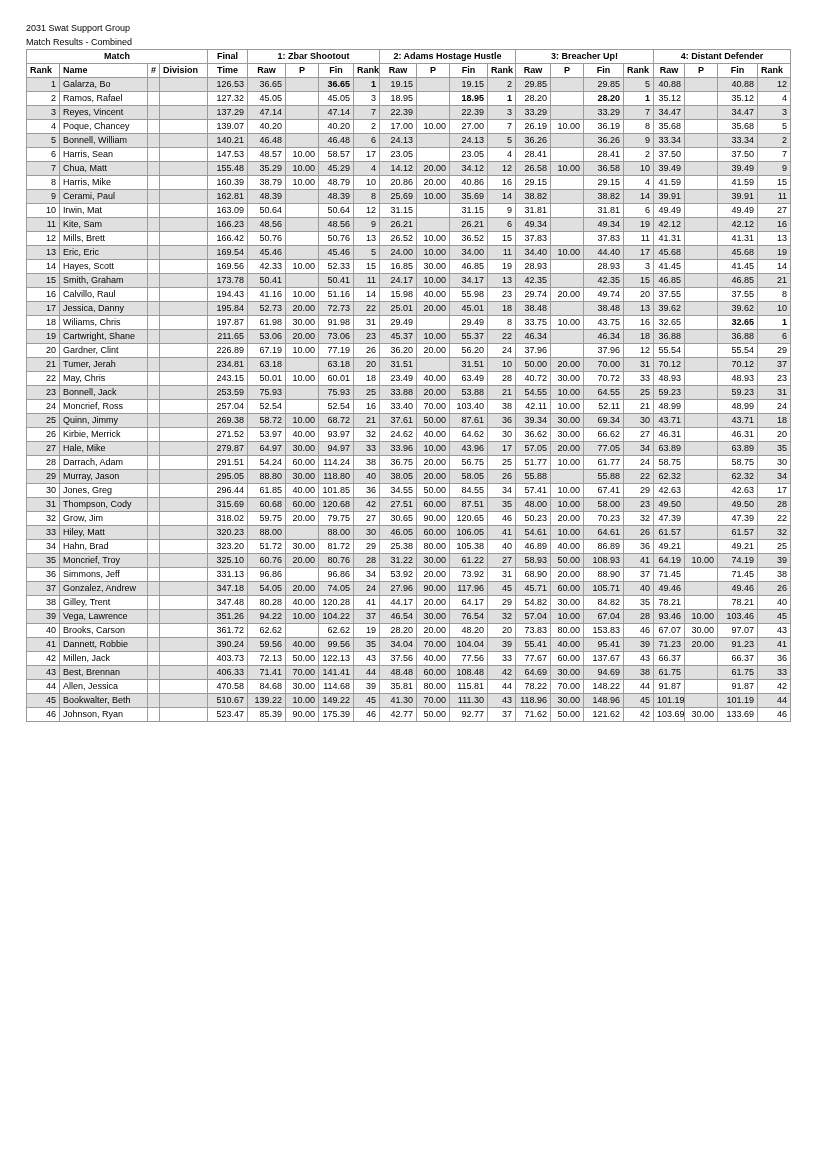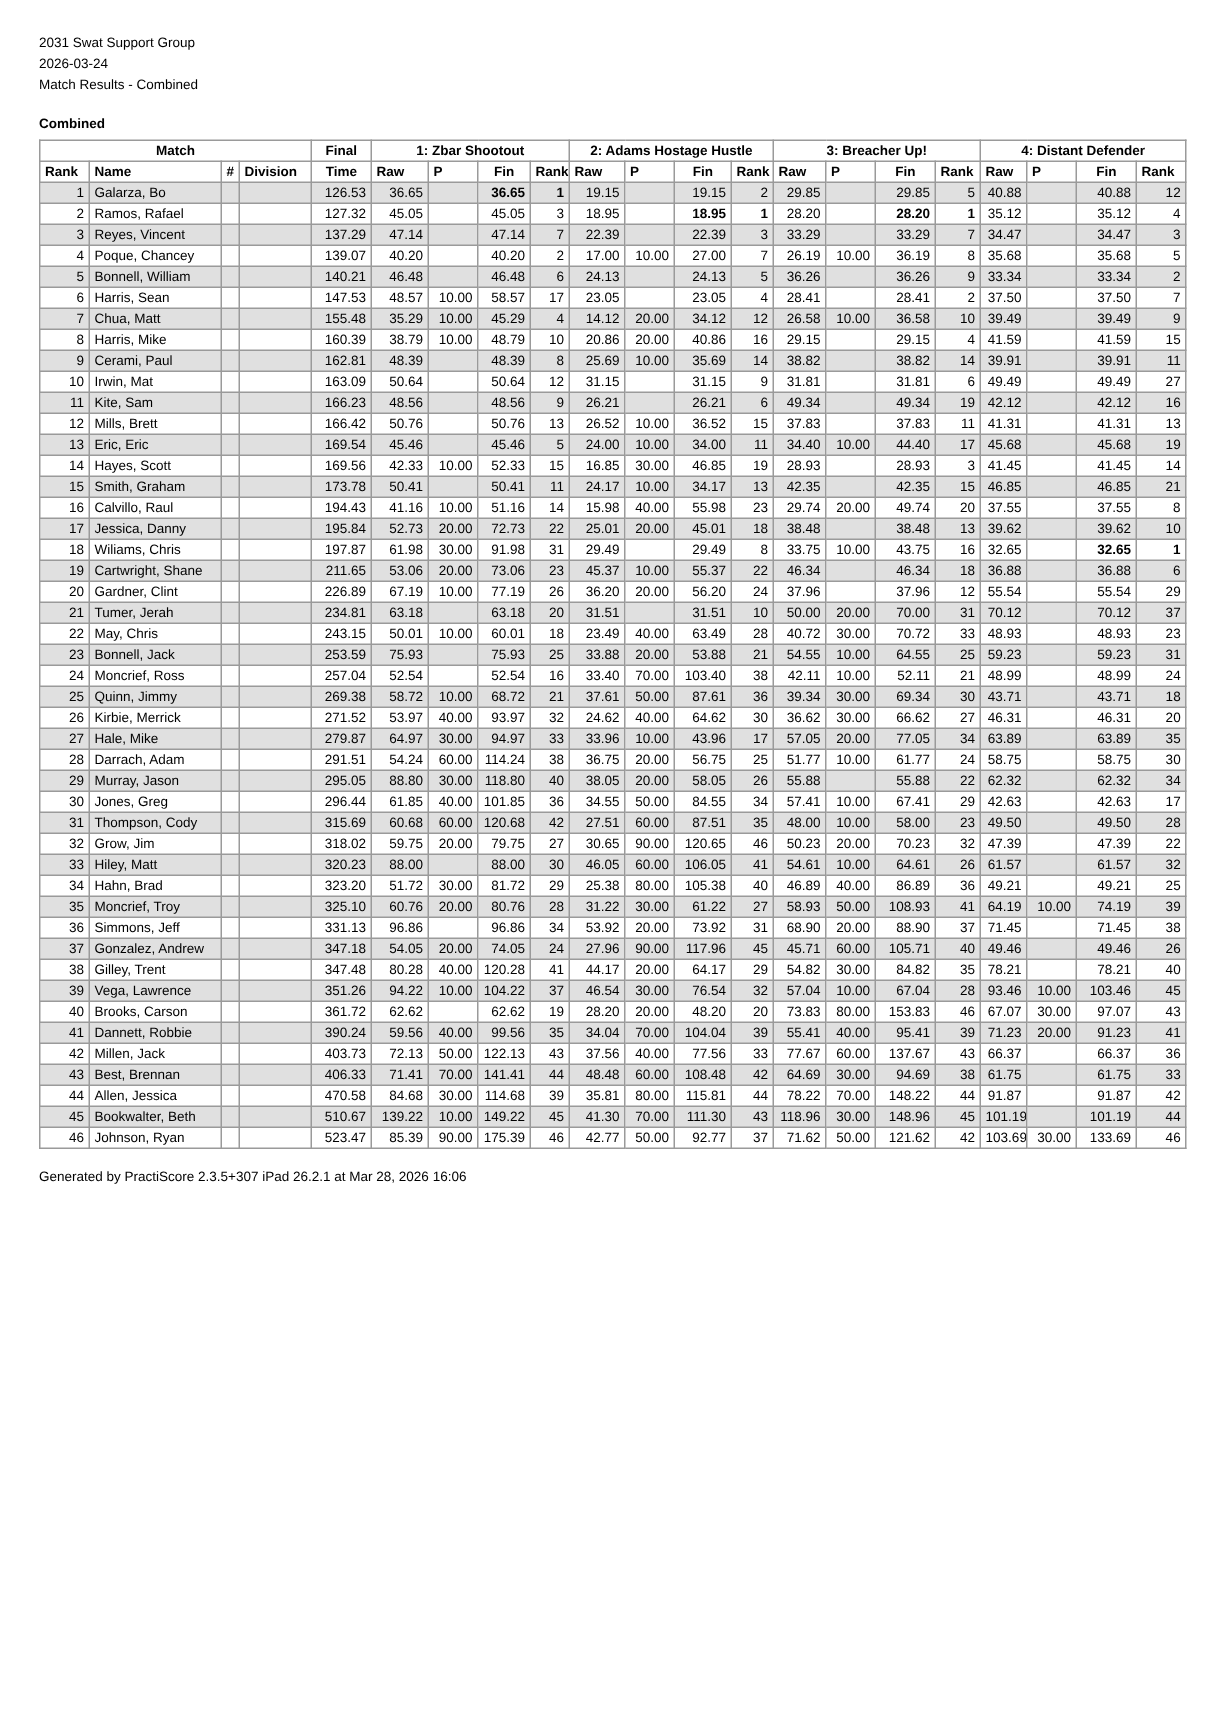--- a/index.html
+++ b/index.html
@@ -29,40 +29,38 @@
     padding:1px 3px;
     line-height:11px;
     height:12px;
     overflow:hidden;
     white-space:nowrap;
     box-sizing:border-box;
   }
   table.results th{font-weight:bold;background:#ffffff;}
   .grp{text-align:center;}
   .h-c{text-align:left;}
-  .h-l{text-align:left;}
+  .h-l{text-align:center;}
   .h-r{text-align:center;}
   td.num{text-align:right;}
   td.txt{text-align:left;}
   tbody tr:nth-child(odd) td{background:var(--stripe);}
   tbody tr:nth-child(even) td{background:#ffffff;}
   td.win{font-weight:bold;}
   .footer{font-size:9px;margin-top:13px;}
 </style>
 </head>
 <body>
 
 <div class="page">
   <div class="title-block">
     <div>2031 Swat Support Group</div>
-    <div>2026-03-24</div>
     <div>Match Results - Combined</div>
   </div>
 
-  <div class="section-label">Combined</div>
 
   <table class="results">
     <colgroup id="cols">
         <col style="width: 33px;">
         <col style="width: 88px;">
         <col style="width: 12px;">
         <col style="width: 48px;">
         <col style="width: 40px;">
         <col style="width: 38px;">
         <col style="width: 33px;">
@@ -1169,14 +1167,13 @@
           <td class="num">121.62</td>
           <td class="num">42</td>
           <td class="num">103.69</td>
           <td class="num">30.00</td>
           <td class="num">133.69</td>
           <td class="num">46</td>
         </tr>
       </tbody>
   </table>
 
-  <div class="footer">Generated by PractiScore 2.3.5+307 iPad 26.2.1 at Mar 28, 2026 16:06</div>
 </div>
 
 </body></html>

